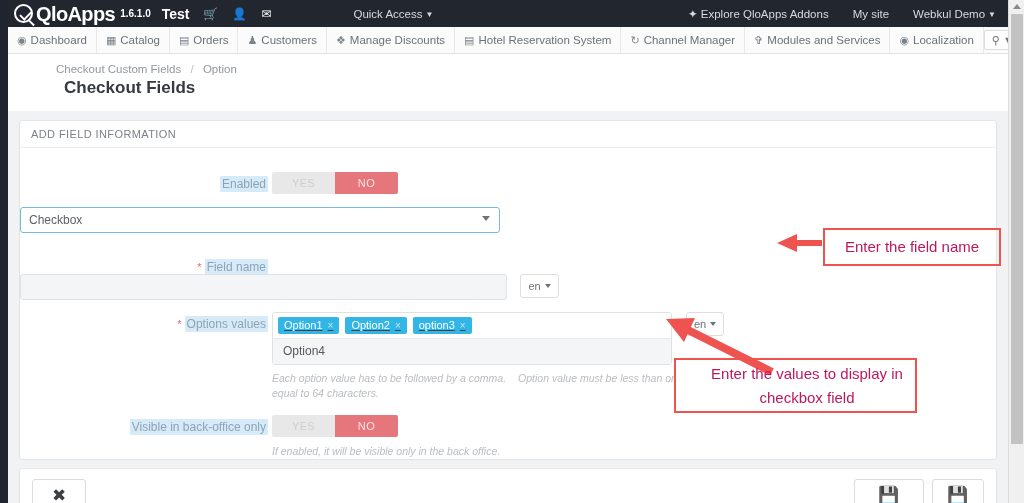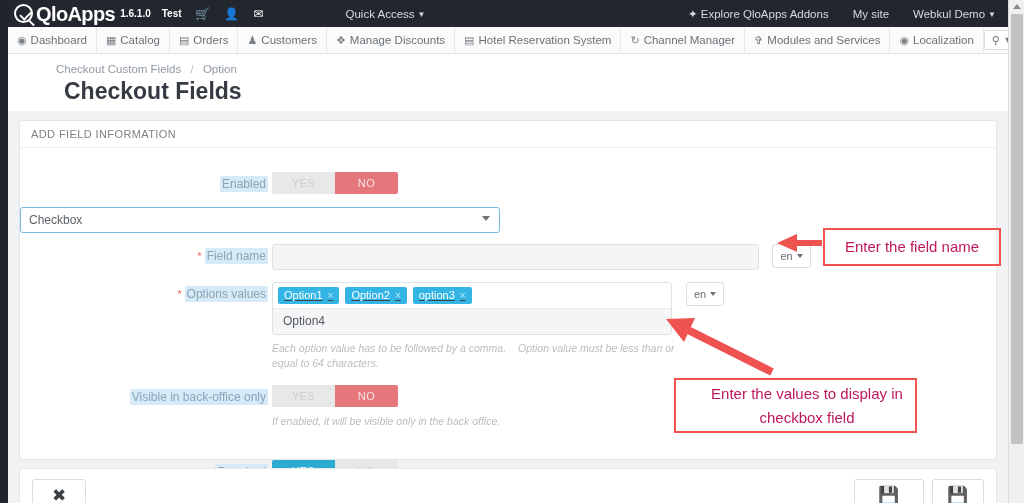--- a/index.html
+++ b/index.html
@@ -51,21 +51,21 @@
   }
   .brand .logo-mark:before {
     content: ""; position: absolute; right: -4px; bottom: -3px;
     width: 7px; height: 2.4px; background: #fff; transform: rotate(45deg);
   }
   .brand .logo-text {
     color: #fff; font-size: 20px; font-weight: 600; letter-spacing: -0.6px;
     line-height: 1;
   }
   .brand .version { color: #fff; font-size: 10px; margin-left: 5px; font-weight: 700; }
-  .brand .shopname { color: #fff; font-size: 10px; margin-left: 11px; font-weight: 600; }
+  .brand .shopname { color: #fff; font-size: 14px; margin-left: 11px; font-weight: 600; }
   .topbar .ic { color: #fff; margin-left: 14px; font-size: 12px; line-height: 1; }
   .topbar .spacer { flex: 1; }
   .topbar .tlink { color: #d6d9de; margin-left: 0; padding: 0 12px; white-space: nowrap; }
   .topbar .quick { margin-left: 70px; }
   .topbar .caret { font-size: 8px; margin-left: 3px; position: relative; top: -1px; }
 
   
   .menubar {
     position: absolute; left: 8px; top: 27px; right: 16px; height: 27px;
     background: #fbfbfc; border-bottom: 1px solid #e3e3e3;
@@ -95,21 +95,21 @@
   .page-header {
     position: absolute; left: 8px; top: 54px; right: 16px; height: 57px;
     background: #fff;
   }
   .breadcrumb {
     position: absolute; left: 48px; top: 9px; font-size: 11.5px; color: #9098a0;
   }
   .breadcrumb .sep { margin: 0 6px; color: #b9bfc5; }
   .page-title {
     position: absolute; left: 56px; top: 24px;
-    font-size: 23px; font-weight: 700; color: #363a42;
+    font-size: 17px; font-weight: 700; color: #363a42;
   }
 
   
   .content { position: absolute; left: 8px; top: 111px; right: 16px; bottom: 0; background: #f1f2f4; }
 
   .panel {
     position: absolute; left: 11px; top: 9px; right: 11px; height: 340px;
     background: #fff; border: 1px solid #e2e4e6; border-radius: 3px;
   }
   .panel-head {
@@ -218,21 +218,21 @@
   .btn-save { right: 12px; width: 52px; }
 
   
   .anno-box {
     position: absolute; border: 2px solid #ef5350; background: transparent;
     color: #be185d; display: flex; flex-direction: column;
     align-items: center; justify-content: center;
     font-size: 15px; line-height: 1.55; text-align: center;
   }
   #anno1 { left: 823px; top: 228px; width: 178px; height: 38px; }
-  #anno2 { left: 674px; top: 378px; width: 243px; height: 55px; padding-left: 23px; }
+  #anno2 { left: 674px; top: 358px; width: 243px; height: 55px; padding-left: 23px; }
   .anno-svg { position: absolute; left: 0; top: 0; width: 1024px; height: 503px; pointer-events: none; }
 </style>
 </head>
 <body>
 
 <div id="app">
 
   <div class="left-rail"></div>
 
   <div class="topbar">
@@ -331,21 +331,21 @@
           <div class="form-control">
             <div class="select-wrap">
               <select class="input-type">
                 <option>Checkbox</option>
               </select>
               <span class="chev"></span>
             </div>
           </div>
         </div>
 
-        <div class="form-row" style="margin-top:11px;">
+        <div class="form-row" style="margin-top:22px;flex-direction:column;">
           <div class="form-label">
             <span class="req-star">*</span><span class="lbl">Field name</span>
           </div>
           <div class="form-control">
             <input class="fieldname" value="" style="">
             <span class="lang-btn" style="margin-left:9px;">
               <span>en</span>
               <span class="caret"></span>
             </span>
           </div>

